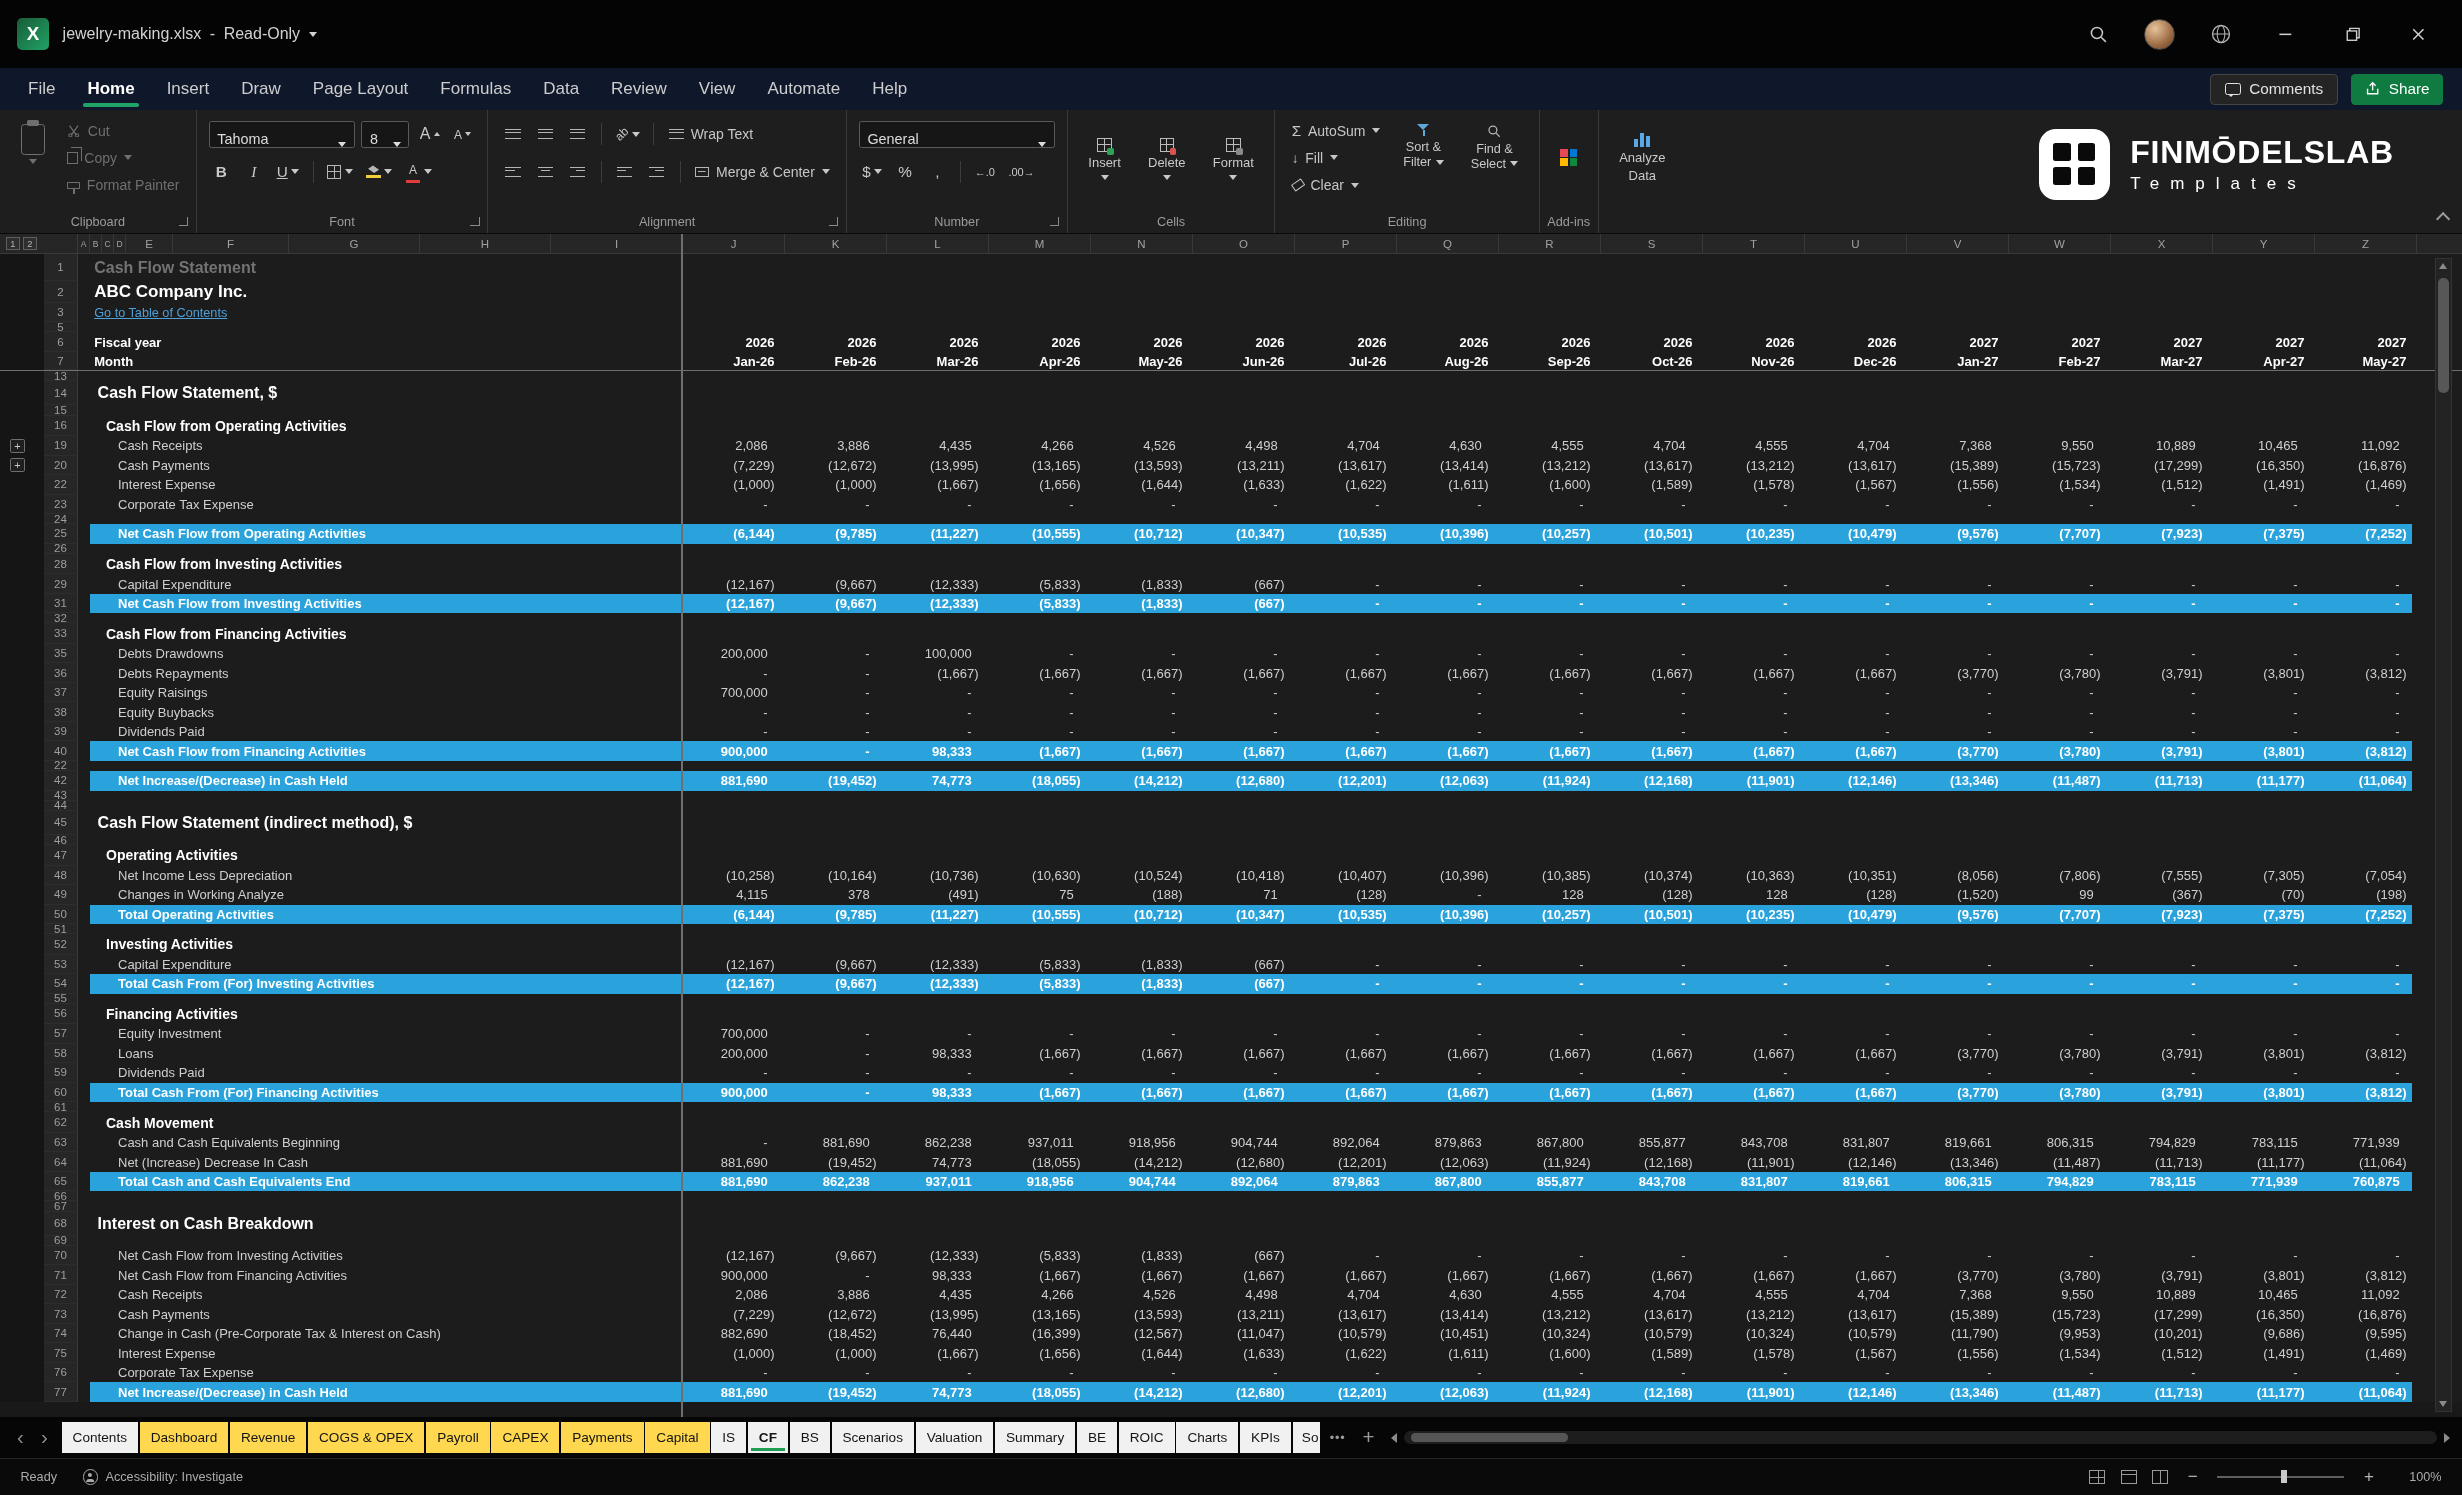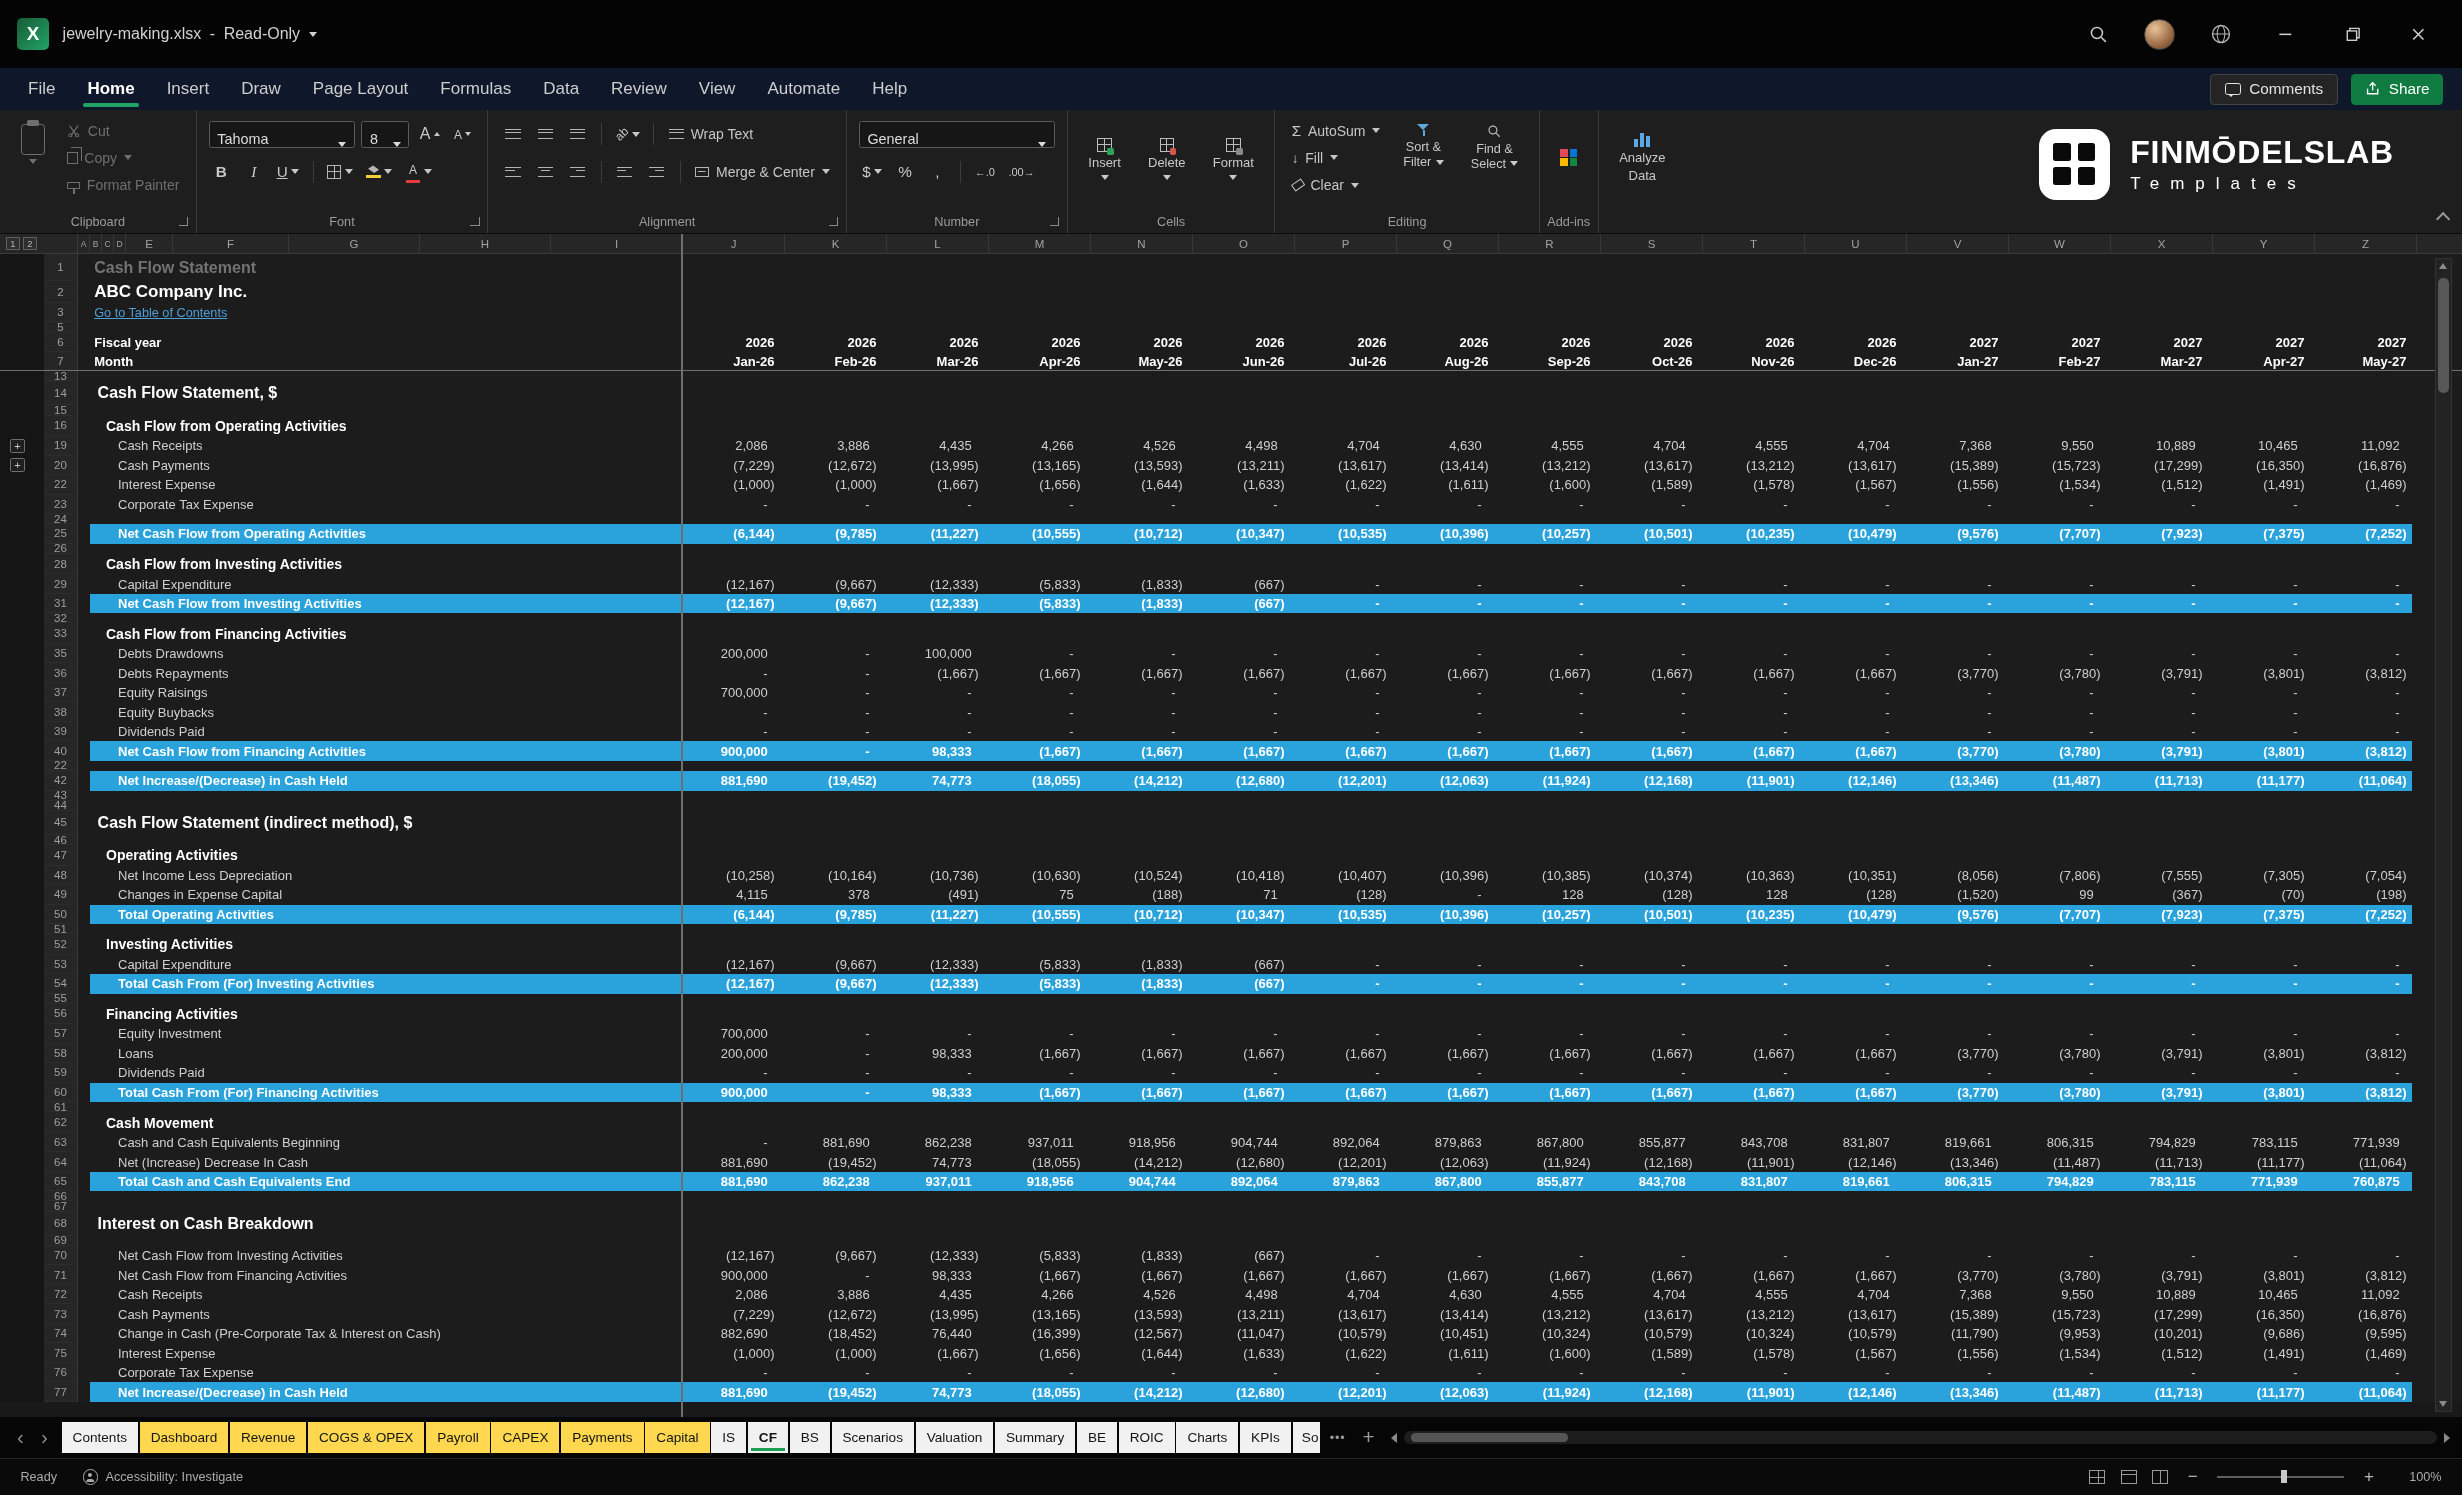--- a/index.html
+++ b/index.html
@@ -1688,21 +1688,21 @@
             </div>
             <div class="cell">
               <span>(7,054)</span>
             </div>
           </div>
         </div>
         <div class="grow t-data">
           <div class="og"></div>
           <div class="rnum">49</div>
           <div class="colA"></div>
-          <div class="rlabel">Changes in Expense Capital</div>
+          <div class="rlabel">Changes in Working Analyze</div>
           <div class="vals">
             <div class="cell">
               <span class="pos">4,115</span>
             </div>
             <div class="cell">
               <span class="pos">378</span>
             </div>
             <div class="cell">
               <span>(491)</span>
             </div>

